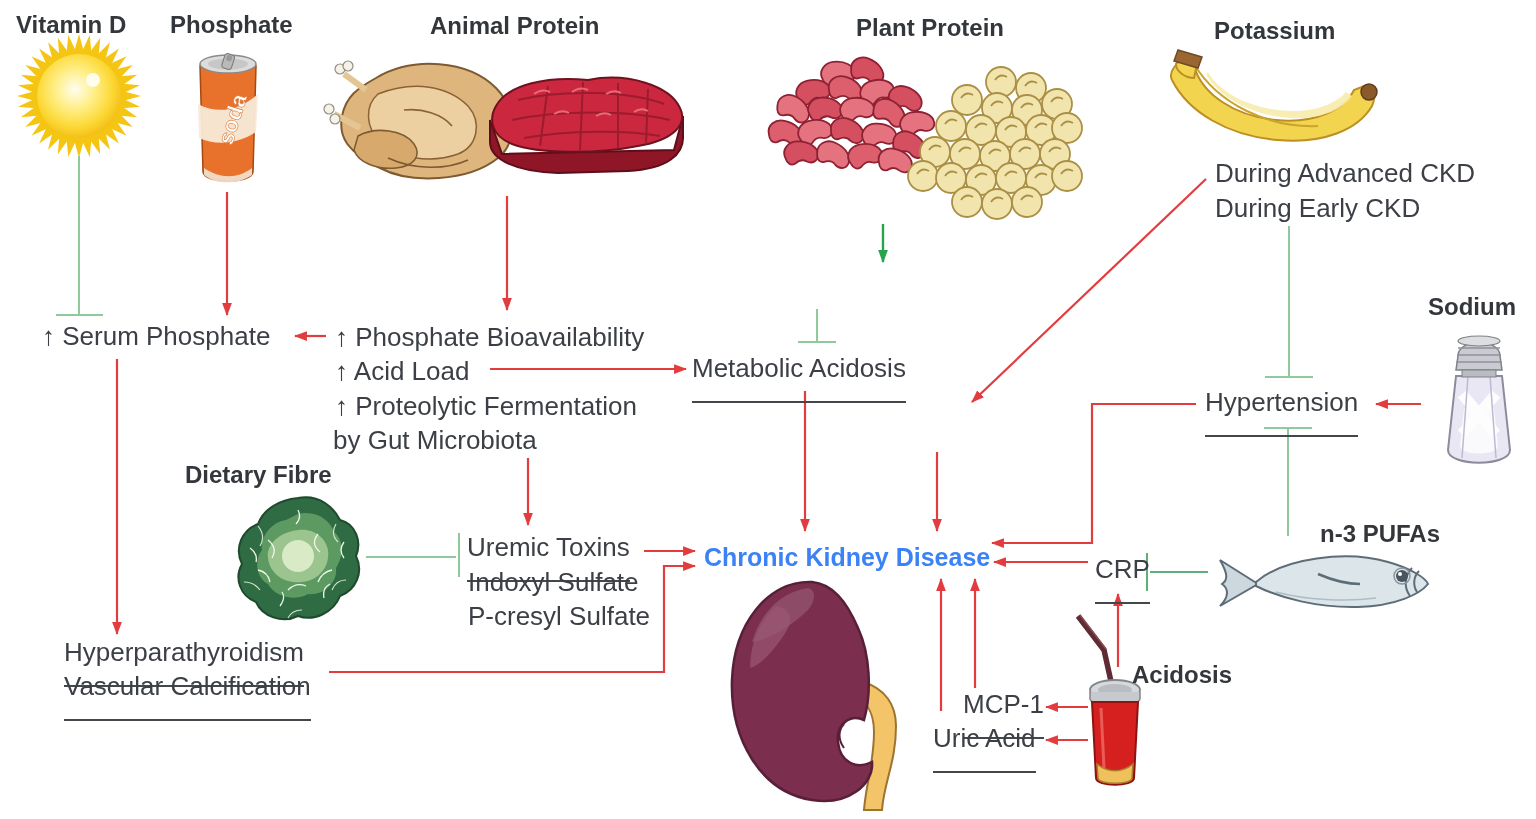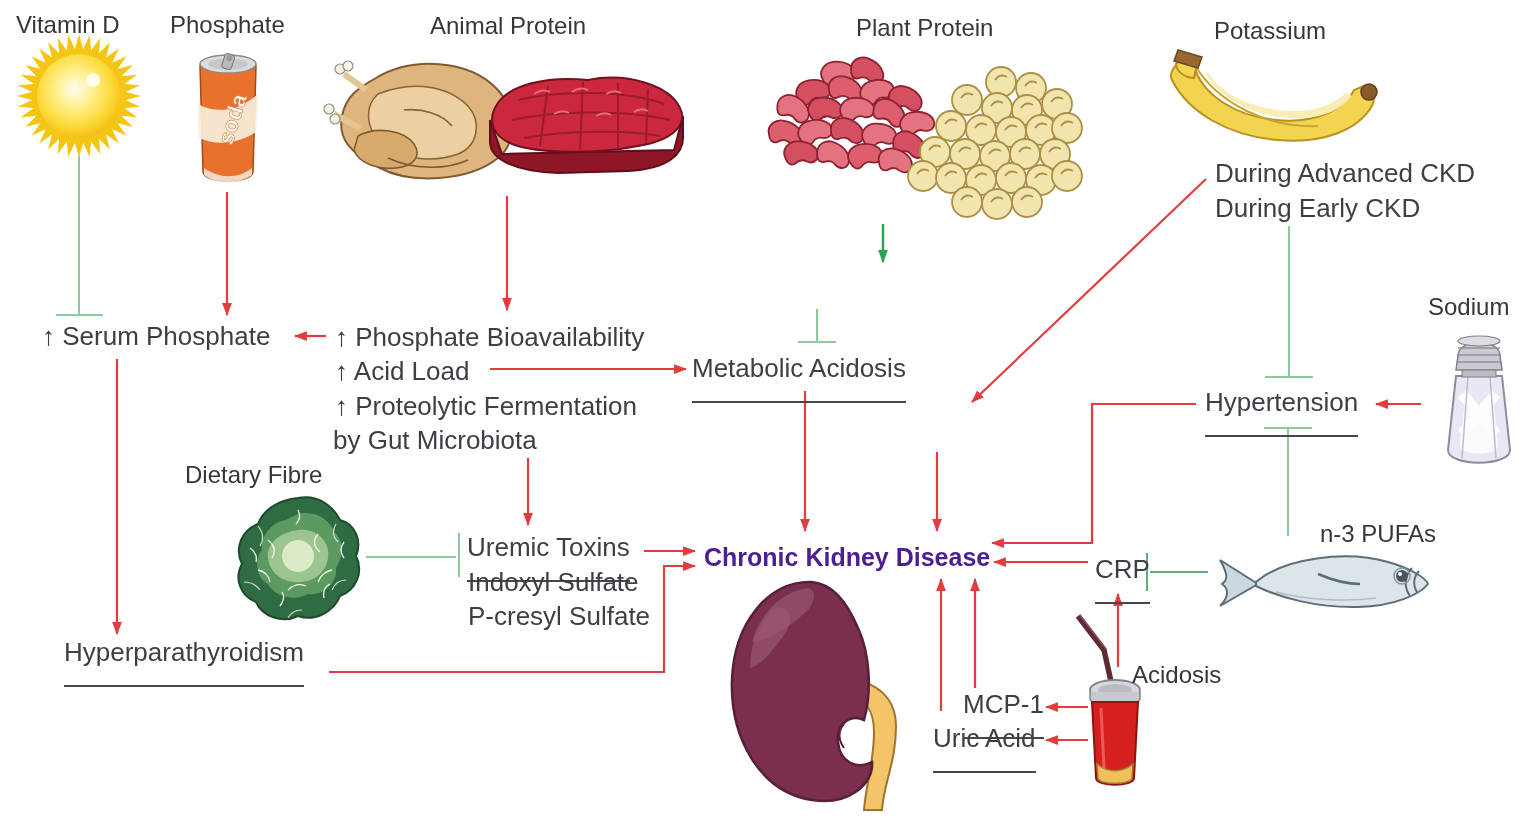--- a/index.html
+++ b/index.html
@@ -2,22 +2,22 @@
 <html><head>
 <meta charset="utf-8">
 <style>
   html,body{margin:0;padding:0;background:#fff;}
   .canvas{position:relative;width:1536px;height:819px;background:#ffffff;overflow:hidden;
           font-family:"Liberation Sans",sans-serif;color:#3c4046;}
   .icon{position:absolute;}
   .icon svg{display:block;width:100%;height:100%;}
   .overlay{position:absolute;left:0;top:0;z-index:2;pointer-events:none;}
   .t{position:absolute;white-space:nowrap;font-size:26px;line-height:1.1;z-index:3;color:#3c4046;}
-  .b{font-weight:400;font-size:24px;color:#33373c;text-align:right;}
-  .big{font-weight:700;font-size:25px;color:#4c1d95;}
+  .b{font-weight:700;font-size:24px;color:#33373c;text-align:right;}
+  .big{font-weight:700;font-size:25px;color:#3b82f6;}
   .u{border-bottom:2px solid #43474c;padding-bottom:18px;}
 </style>
 </head>
 <body>
 
 <div class="canvas">
 
   <div class="icon" style="left:8px;top:30px;width:142px;height:134px">
     <svg viewBox="0 0 142 134">
       <defs>
@@ -324,20 +324,21 @@
   <div class="t" style="left:335px;top:357px">↑ Acid Load</div>
   <div class="t" style="left:335px;top:392px">↑ Proteolytic Fermentation</div>
   <div class="t" style="left:333px;top:426px">by Gut Microbiota</div>
 
   <div class="t u" style="left:692px;top:354px">Metabolic Acidosis</div>
   <div class="t u" style="left:1205px;top:388px">Hypertension</div>
   <div class="t u" style="left:467px;top:533px">Uremic Toxins</div>
   <div class="t" style="left:468px;top:568px">Indoxyl Sulfate</div>
   <div class="t" style="left:468px;top:602px">P-cresyl Sulfate</div>
   <div class="t u" style="left:64px;top:638px">Hyperparathyroidism</div>
+  <div class="t u" style="left:64px;top:672px">Vascular Calcification</div>
 
   <div class="t big" style="left:704px;top:544px">Chronic Kidney Disease</div>
 
   <div class="t u" style="left:1095px;top:555px">CRP</div>
   <div class="t u" style="left:963px;top:690px">MCP-1</div>
   <div class="t u" style="left:933px;top:724px">Uric Acid</div>
 
 </div>
 
 </body></html>

